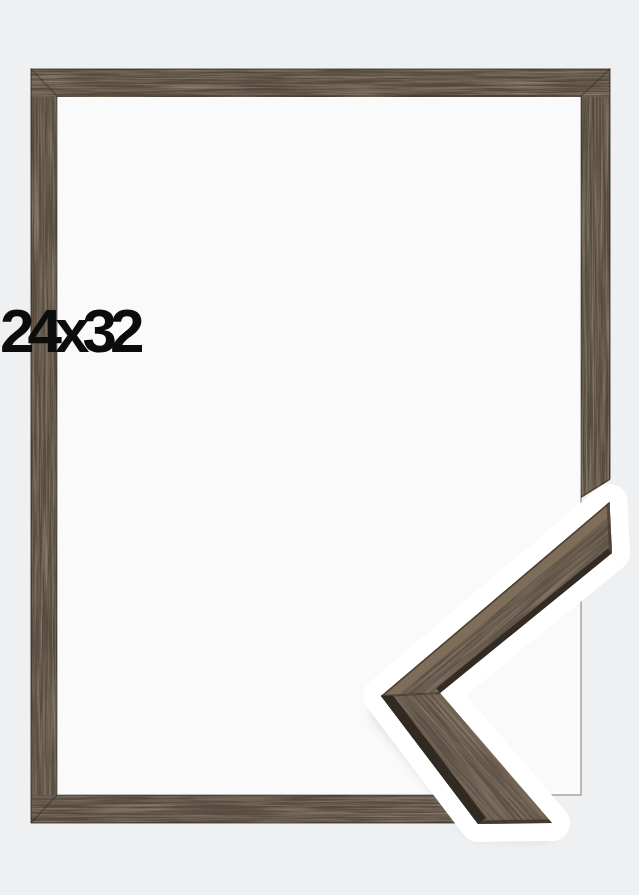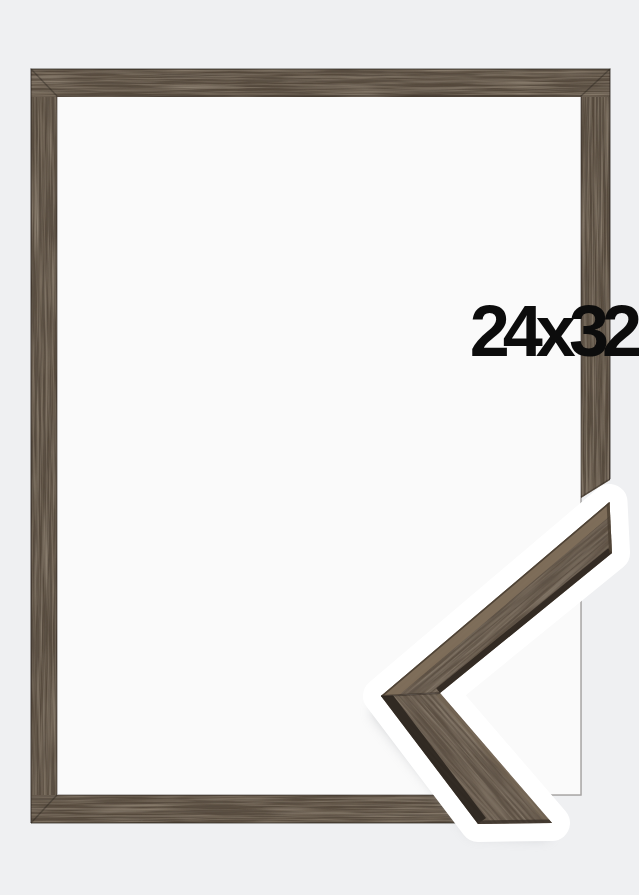--- a/index.html
+++ b/index.html
@@ -17,26 +17,26 @@
   .stage{
     position:relative;
     width:639px;height:895px;
     background:var(--background);
     overflow:hidden;
     font-family:"Liberation Sans", sans-serif;
   }
   .stage svg{position:absolute;left:0;top:0;display:block;}
   .size-label{
     position:absolute;
-    left:0;right:4px;
+    left:0;right:17px;
     top:283px;
-    text-align:right;
+    text-align:left;
     font-family:"Liberation Sans", sans-serif;
     font-weight:700;
-    font-size:72px;
+    font-size:62px;
     line-height:96px;
     letter-spacing:-7px;
     color:var(--label-text);
     user-select:none;
   }
 </style>
 </head>
 <body>
 
 <div class="stage">

